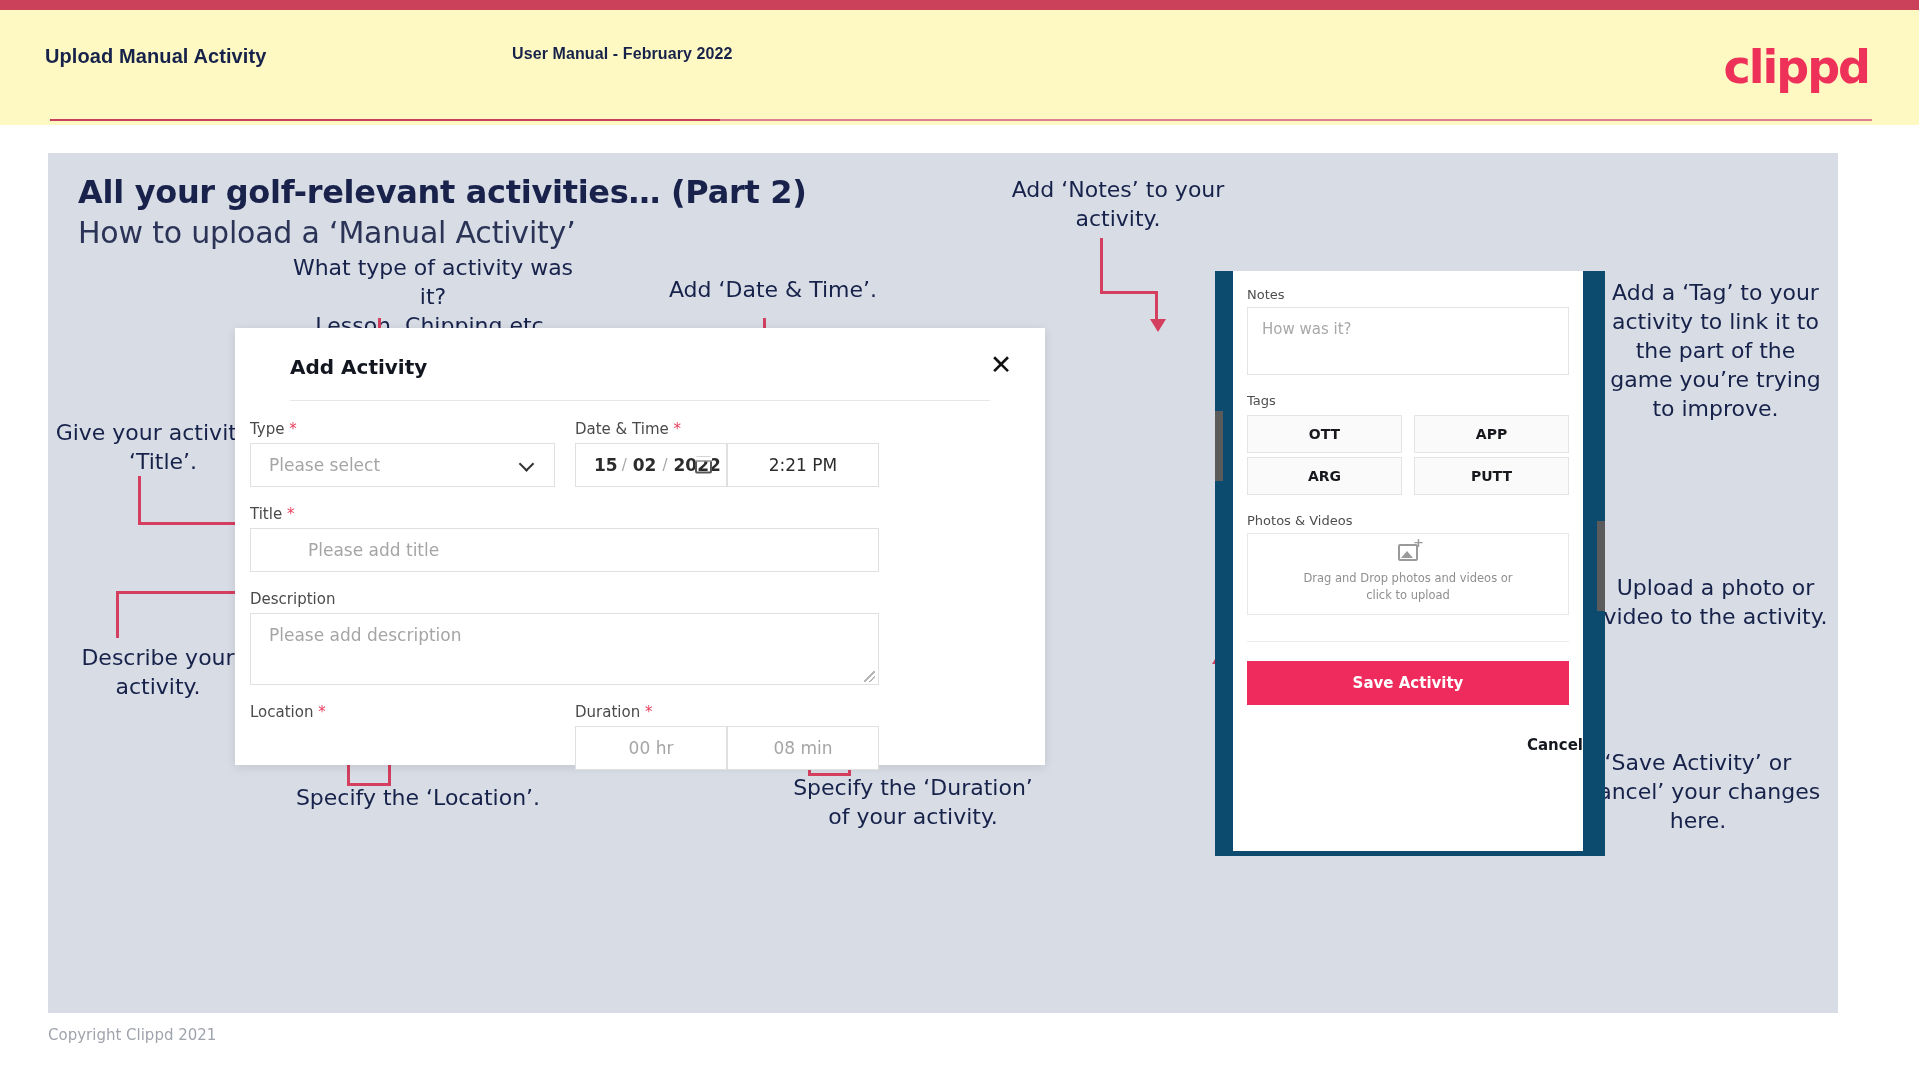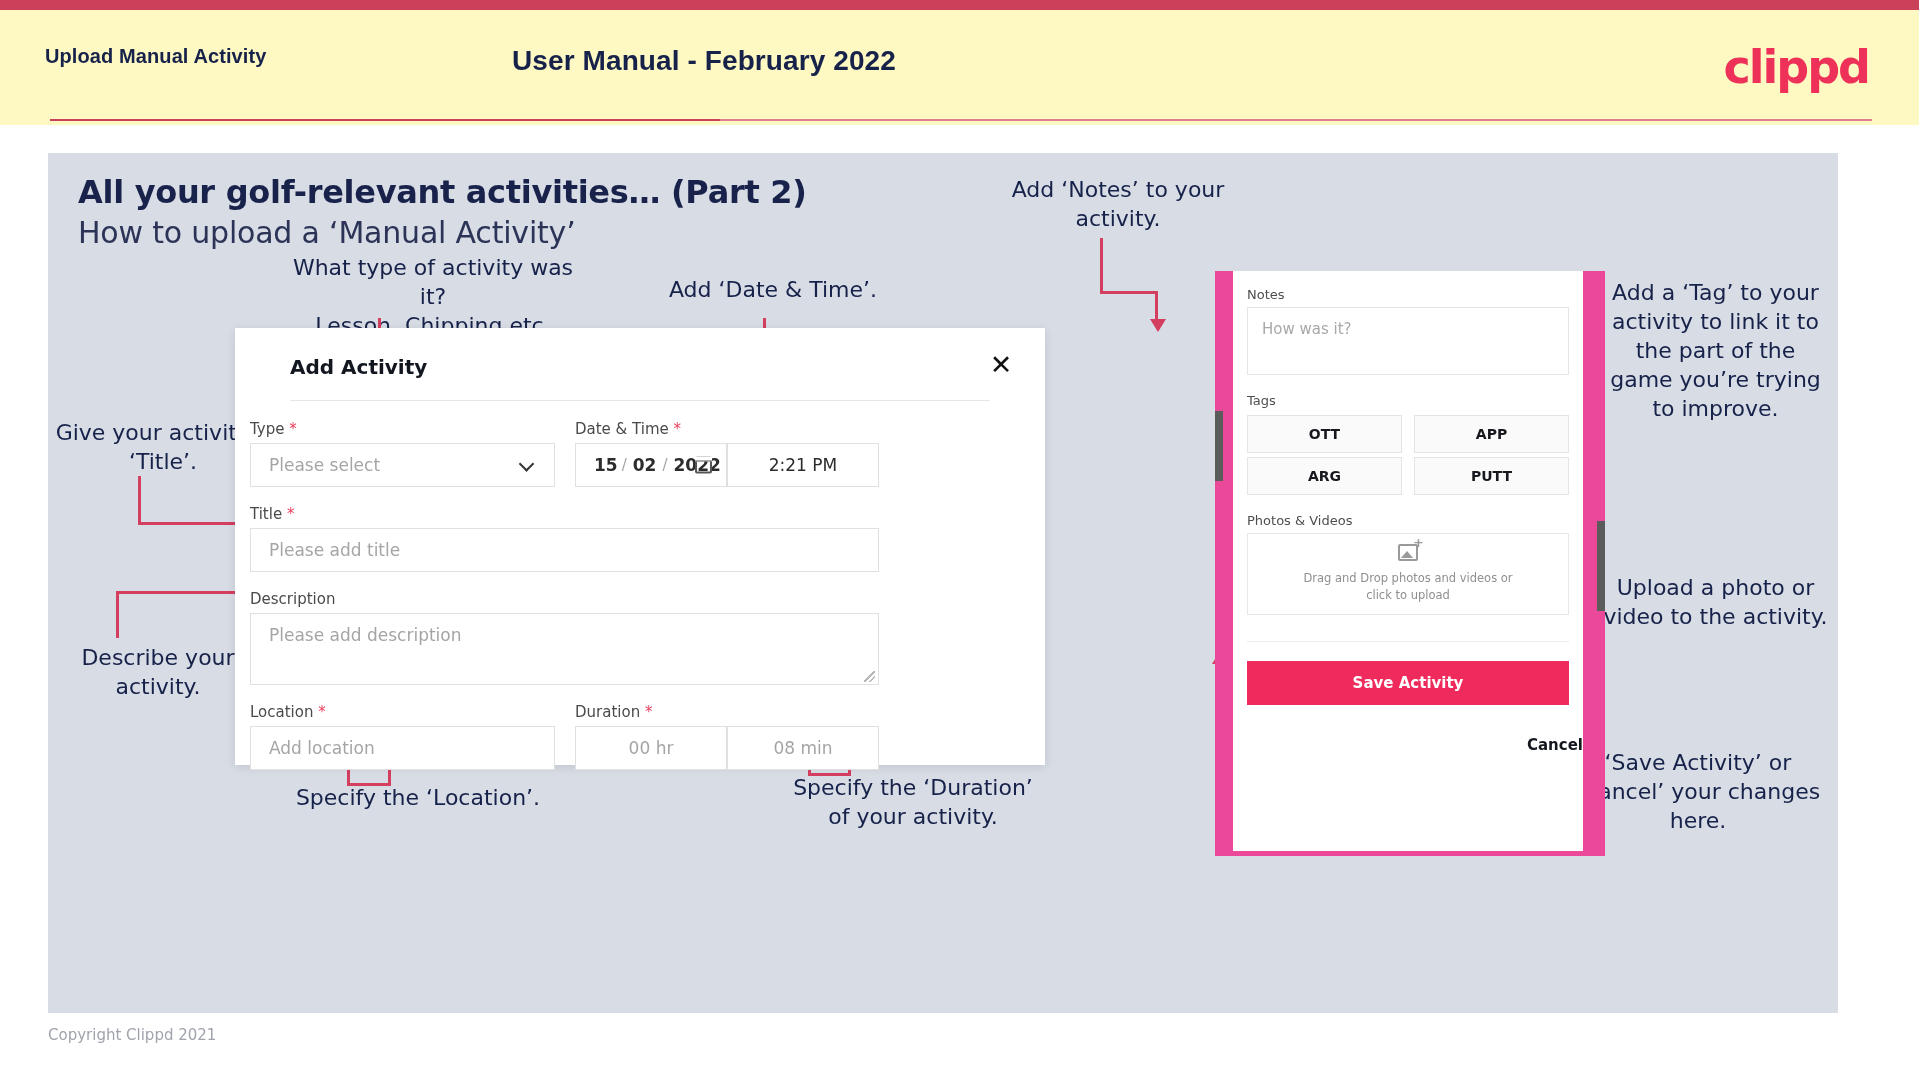--- a/index.html
+++ b/index.html
@@ -30,21 +30,21 @@
     width: 1919px; height: 115px;
     background: #fef9c3;
   }
   .hdr-left {
     position: absolute; left: 45px; top: 35px;
     font-size: 20px; font-weight: 600; color: #17224A;
     letter-spacing: .1px;
   }
   .hdr-center {
     position: absolute; left: 512px; top: 35px;
-    font-size: 28px; font-weight: 600; color: #17224A;
+    font-size: 16px; font-weight: 600; color: #17224A;
     letter-spacing: .1px;
   }
   .logo {
     position: absolute; right: 50px; top: 30px;
     font-size: 46px; font-weight: 700; color: #EE3158;
     letter-spacing: -2.0px;
     font-family: "DejaVu Sans", sans-serif;
   }
   .hdr-rule {
     position: absolute; left: 50px; top: 119px;
@@ -183,21 +183,21 @@
     width: 11px; height: 11px;
     background:
       linear-gradient(135deg, transparent 0 45%, #B8B8B8 45% 55%, transparent 55% 100%),
       linear-gradient(135deg, transparent 0 70%, #B8B8B8 70% 80%, transparent 80% 100%);
   }
 
   
   .phone {
     position: absolute; left: 1215px; top: 325px;
     width: 390px; height: 585px;
-    background: #ec4899;
+    background: #0c4a6e;
   }
   .phone-screen {
     position: absolute; left: 18px; top: 0px;
     width: 350px; height: 580px;
     background: #ffffff;
     overflow: hidden;
   }
   .pbtn-a { position:absolute; left:0; top:140px; width:8px; height:70px; background:#5B5B5B; }
   .pbtn-b { position:absolute; right:0; top:250px; width:8px; height:90px; background:#5B5B5B; }
 
@@ -390,39 +390,36 @@
         <span class="cal-icon" style="right:14px;"></span>
       </div>
       <div class="fld-box" style="left:492px; top:115px; width:152px; height:44px; justify-content:center;">
         <span class="fld-val" style="font-weight:400;">2:21 PM</span>
       </div>
 
       <div class="fld-label" style="left:15px; top:177px;">
         <span>Title</span>
         <span class="req">*</span>
       </div>
-      <div class="fld-box" style="left:15px; top:200px; width:629px; height:44px;">
+      <div class="fld-box" style="left:15px; top:200px; width:629px; height:44px;padding-left:39px;">
         <span class="fld-ph">Please add title</span>
       </div>
 
       <div class="fld-label" style="left:15px; top:262px;">
         <span>Description</span>
         <span class="req"></span>
       </div>
       <div class="fld-box" style="left:15px; top:285px; width:629px; height:72px; align-items:flex-start;">
         <span class="fld-ph" style="padding-top:11px;">Please add description</span>
         <span class="ta-grip"></span>
       </div>
 
       <div class="fld-label" style="left:15px; top:375px;">
         <span>Location</span>
         <span class="req">*</span>
-      </div>
-      <div class="fld-box" style="left:15px; top:398px; width:305px; height:44px;">
-        <span class="fld-ph">Add location</span>
       </div>
 
       <div class="fld-label" style="left:340px; top:375px;">
         <span>Duration</span>
         <span class="req">*</span>
       </div>
       <div class="fld-box" style="left:340px; top:398px; width:152px; height:44px; justify-content:center;">
         <span class="fld-ph" style="padding-left:0;">00 hr</span>
       </div>
       <div class="fld-box" style="left:492px; top:398px; width:152px; height:44px; justify-content:center;">

